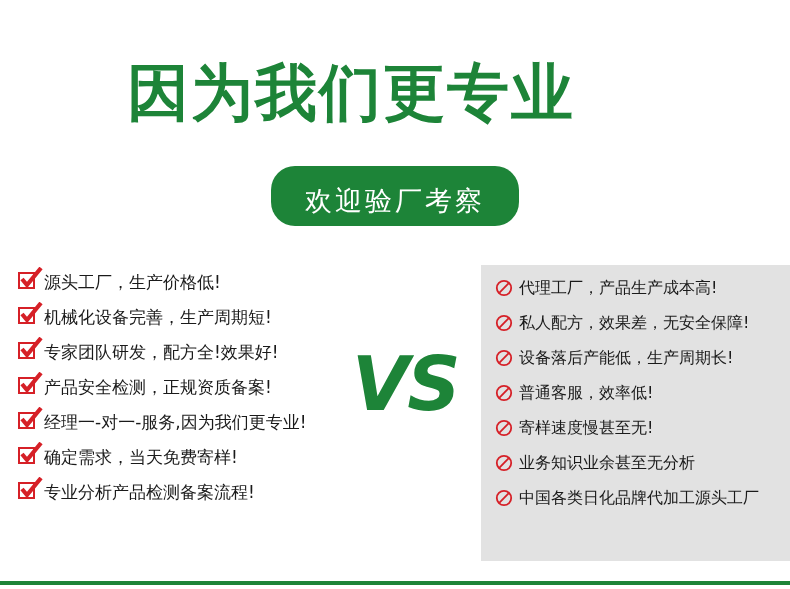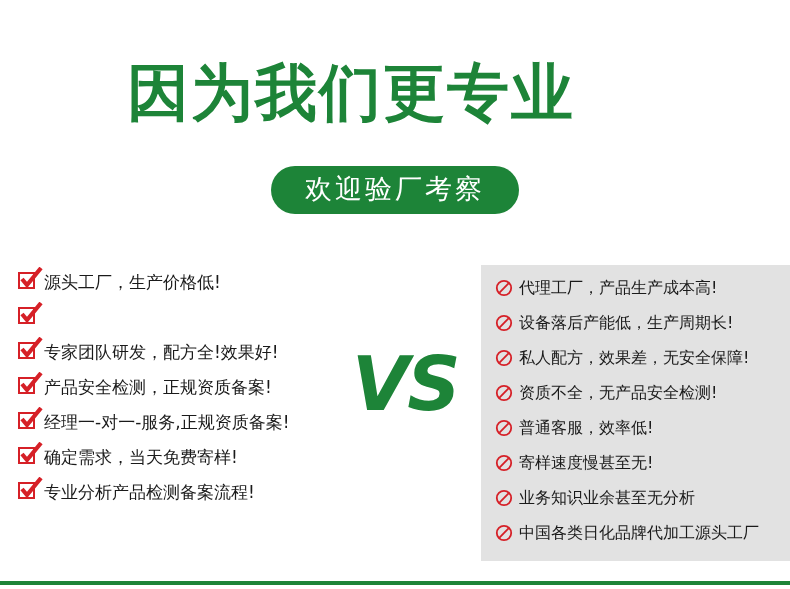--- a/index.html
+++ b/index.html
@@ -44,21 +44,21 @@
     left: 0;
     top: 166px;
     width: 790px;
     text-align: center;
   }
   .badge {
     display: inline-block;
     background: #1d8438;
     color: #ffffff;
     border-radius: 24px;
-    padding: 8px 34px 10px 34px;
+    padding: 20px 34px 10px 34px;
     font-size: 27px;
     line-height: 30px;
     letter-spacing: 3px;
     font-weight: normal;
     white-space: nowrap;
   }
 
   
   .compare {
     position: absolute;
@@ -206,20 +206,21 @@
       </div>
 
       <div class="row">
         <span class="icon-cell">
           <span class="chk">
             <svg viewBox="0 0 24 24" aria-hidden="true">
               <path d="M3 12 L8 18 L22 1" fill="none" stroke="#d62027" stroke-width="4.2" stroke-linecap="butt" stroke-linejoin="miter"></path>
             </svg>
           </span>
         </span>
+        <span class="txt">机械化设备完善，生产周期短!</span>
       </div>
 
       <div class="row">
         <span class="icon-cell">
           <span class="chk">
             <svg viewBox="0 0 24 24" aria-hidden="true">
               <path d="M3 12 L8 18 L22 1" fill="none" stroke="#d62027" stroke-width="4.2" stroke-linecap="butt" stroke-linejoin="miter"></path>
             </svg>
           </span>
         </span>
@@ -238,21 +239,21 @@
       </div>
 
       <div class="row">
         <span class="icon-cell">
           <span class="chk">
             <svg viewBox="0 0 24 24" aria-hidden="true">
               <path d="M3 12 L8 18 L22 1" fill="none" stroke="#d62027" stroke-width="4.2" stroke-linecap="butt" stroke-linejoin="miter"></path>
             </svg>
           </span>
         </span>
-        <span class="txt">经理一-对一-服务,正规资质备案!</span>
+        <span class="txt">经理一-对一-服务,因为我们更专业!</span>
       </div>
 
       <div class="row">
         <span class="icon-cell">
           <span class="chk">
             <svg viewBox="0 0 24 24" aria-hidden="true">
               <path d="M3 12 L8 18 L22 1" fill="none" stroke="#d62027" stroke-width="4.2" stroke-linecap="butt" stroke-linejoin="miter"></path>
             </svg>
           </span>
         </span>
@@ -287,42 +288,33 @@
           <span class="txt">代理工厂，产品生产成本高!</span>
         </div>
 
         <div class="row">
           <span class="icon-cell">
             <svg class="ban" viewBox="0 0 20 20" aria-hidden="true">
               <circle cx="10" cy="10" r="8" fill="none" stroke="#d62027" stroke-width="2"></circle>
               <line x1="4.7" y1="15.3" x2="15.3" y2="4.7" stroke="#d62027" stroke-width="2"></line>
             </svg>
           </span>
+          <span class="txt">私人配方，效果差，无安全保障!</span>
+        </div>
+
+        <div class="row">
+          <span class="icon-cell">
+            <svg class="ban" viewBox="0 0 20 20" aria-hidden="true">
+              <circle cx="10" cy="10" r="8" fill="none" stroke="#d62027" stroke-width="2"></circle>
+              <line x1="4.7" y1="15.3" x2="15.3" y2="4.7" stroke="#d62027" stroke-width="2"></line>
+            </svg>
+          </span>
           <span class="txt">设备落后产能低，生产周期长!</span>
         </div>
 
-        <div class="row">
-          <span class="icon-cell">
-            <svg class="ban" viewBox="0 0 20 20" aria-hidden="true">
-              <circle cx="10" cy="10" r="8" fill="none" stroke="#d62027" stroke-width="2"></circle>
-              <line x1="4.7" y1="15.3" x2="15.3" y2="4.7" stroke="#d62027" stroke-width="2"></line>
-            </svg>
-          </span>
-          <span class="txt">私人配方，效果差，无安全保障!</span>
-        </div>
-
-        <div class="row">
-          <span class="icon-cell">
-            <svg class="ban" viewBox="0 0 20 20" aria-hidden="true">
-              <circle cx="10" cy="10" r="8" fill="none" stroke="#d62027" stroke-width="2"></circle>
-              <line x1="4.7" y1="15.3" x2="15.3" y2="4.7" stroke="#d62027" stroke-width="2"></line>
-            </svg>
-          </span>
-          <span class="txt">资质不全，无产品安全检测!</span>
-        </div>
 
         <div class="row">
           <span class="icon-cell">
             <svg class="ban" viewBox="0 0 20 20" aria-hidden="true">
               <circle cx="10" cy="10" r="8" fill="none" stroke="#d62027" stroke-width="2"></circle>
               <line x1="4.7" y1="15.3" x2="15.3" y2="4.7" stroke="#d62027" stroke-width="2"></line>
             </svg>
           </span>
           <span class="txt">普通客服，效率低!</span>
         </div>

